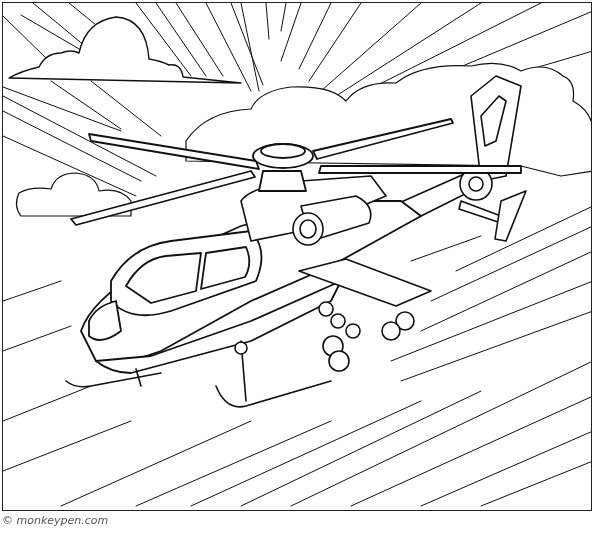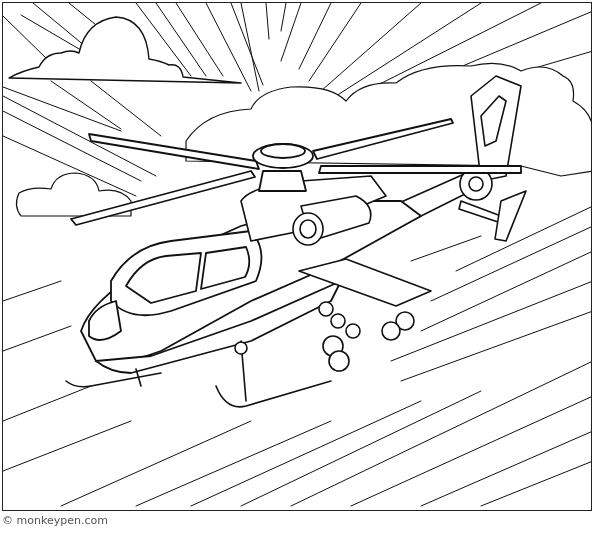--- a/index.html
+++ b/index.html
@@ -1,19 +1,19 @@
 <!DOCTYPE html>
 <html><head>
 <meta charset="utf-8">
 <style>
   html,body{margin:0;padding:0;background:#fff;}
   body{width:600px;height:535px;position:relative;overflow:hidden;font-family:"DejaVu Sans",sans-serif;}
   .frame{position:absolute;left:2px;top:2px;width:590px;height:509px;border:1.5px solid #222;box-sizing:border-box;overflow:hidden;background:#fff;}
   svg{position:absolute;left:0;top:0;}
-  .wm{position:absolute;left:2px;top:514px;font-size:11px;color:#555;}
+  .wm{position:absolute;left:2px;top:514px;font-size:11px;color:#555;font-style:italic;}
   .l{stroke:#111;fill:none;stroke-linecap:round;stroke-linejoin:round;}
   .f{fill:#fff;}
 </style>
 </head>
 <body>
 
 <div class="frame">
 <svg width="590" height="509" viewBox="2 2 590 509">
 
   <g class="l" stroke-width="1">

